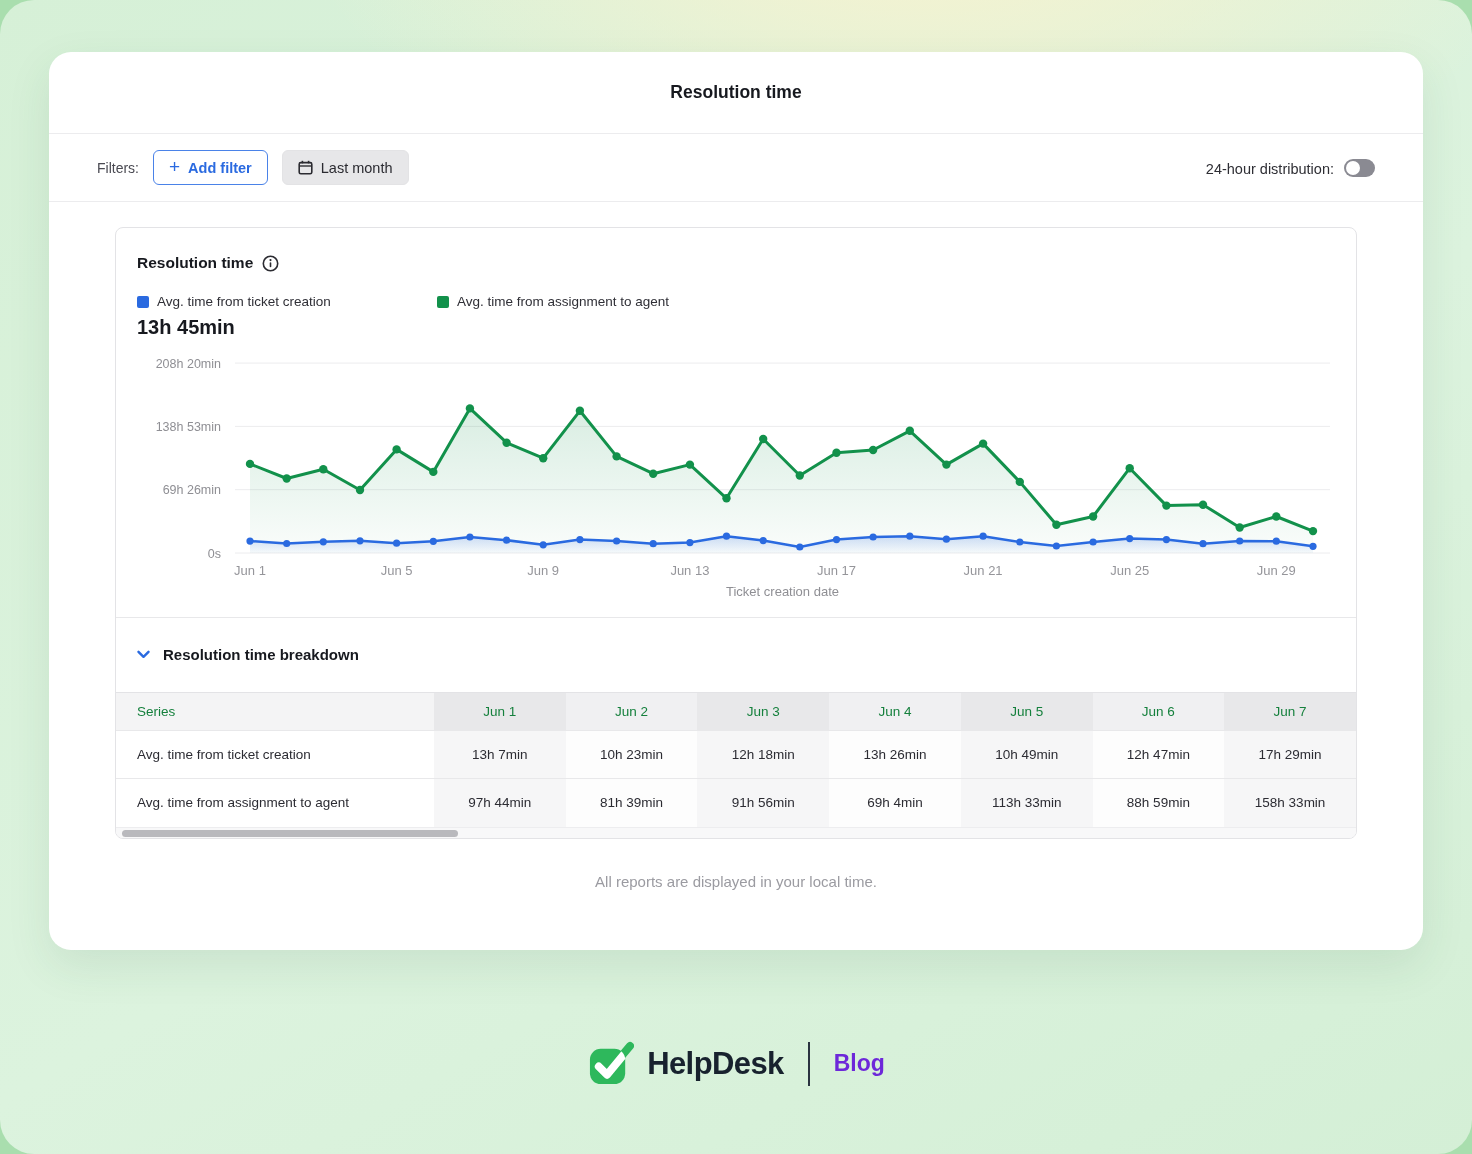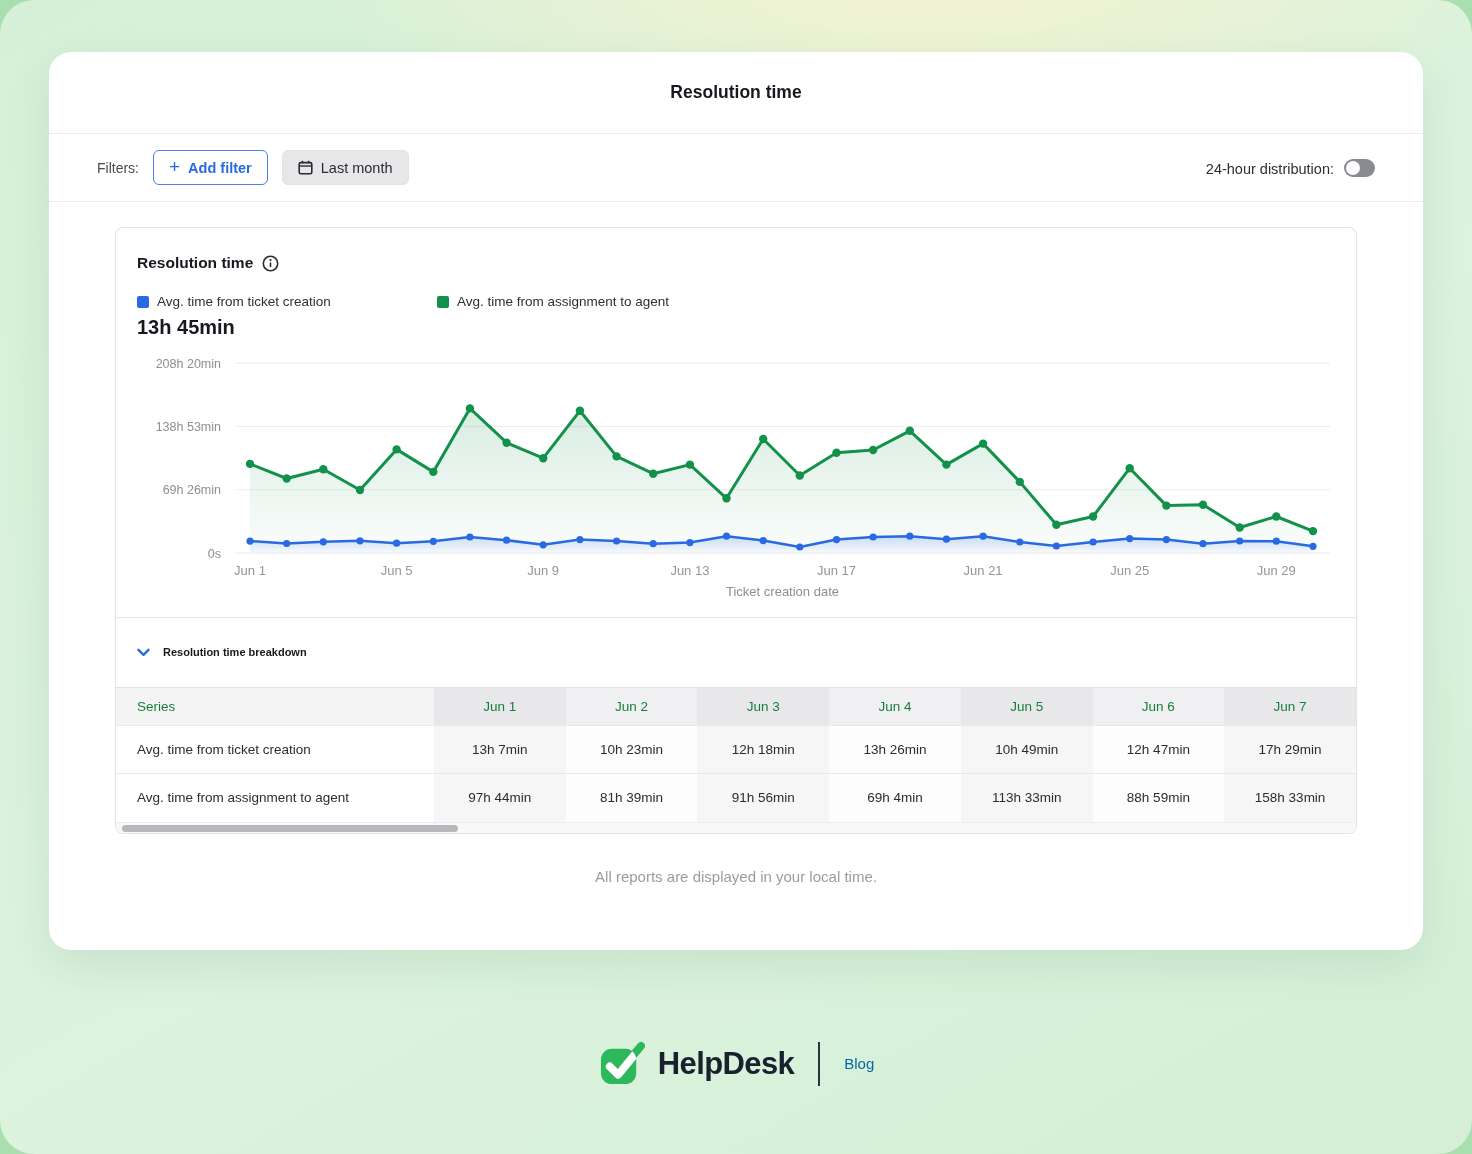--- a/index.html
+++ b/index.html
@@ -45,21 +45,21 @@
   .panel-title { font-size:15.5px; font-weight:700; color:#17191f; }
   .legend { display:flex; padding:0 21px; margin-top:22px; }
   .legend-item { width:300px; }
   .legend-top { display:flex; align-items:center; gap:8px; font-size:13.5px; color:#2f2f36; }
   .swatch { width:12px; height:12px; border-radius:2px; flex:0 0 auto; }
   .legend-value { font-size:20px; font-weight:700; color:#17191f; margin-top:7px; }
   .chart-wrap { padding:14px 0 0 21px; }
   .section-divider { height:1px; background:#e8e8ea; margin-top:10px; }
 
   .breakdown { display:flex; align-items:center; gap:13px; padding:28px 21px 29px; }
-  .breakdown-title { font-size:11px; font-weight:700; color:#17191f; }
+  .breakdown-title { font-size:15px; font-weight:700; color:#17191f; }
 
   table { width:100%; border-collapse:collapse; table-layout:fixed; border-top:1px solid #e3e3e6; }
   thead th { height:38px; font-weight:400; font-size:13.5px; color:#15803d; text-align:center; }
   th.series-col { text-align:left; padding-left:21px; background:#f4f4f5; }
   th.c-odd  { background:#e8e8ea; }
   th.c-even { background:#f0f0f2; }
   tbody td { height:48px; text-align:center; font-size:13.5px; color:#2c2c33;
     border-top:1px solid #e8e8ea; }
   td.series-col { text-align:left; padding-left:21px; background:#fff; }
   td.c-odd  { background:#f6f6f7; }
@@ -69,21 +69,21 @@
   .scroll-thumb { position:absolute; left:6px; top:2px; width:336px; height:7px;
     background:#b9b9bd; border-radius:4px; cursor:pointer; }
 
   .note { text-align:center; color:#9b9ba1; font-size:15px; margin-top:34px; }
 
   .footer { position:absolute; left:0; right:0; top:1040px;
     display:flex; align-items:center; justify-content:center; gap:24px; }
   .brand { display:flex; align-items:center; gap:13px; }
   .brand-name { font-size:31px; font-weight:800; color:#18222e; letter-spacing:-0.6px; }
   .v-div { width:2px; height:44px; background:#2a3340; }
-  .blog-label { font-size:15px; font-weight:400; color:#0369a1; }
+  .blog-label { font-size:23px; font-weight:700; color:#6d28d9; }
 </style>
 </head>
 <body>
 
 <div class="page-bg"></div>
 
 <div class="main-card">
 
   <div class="card-header">
     <div class="card-title">Resolution time</div>

